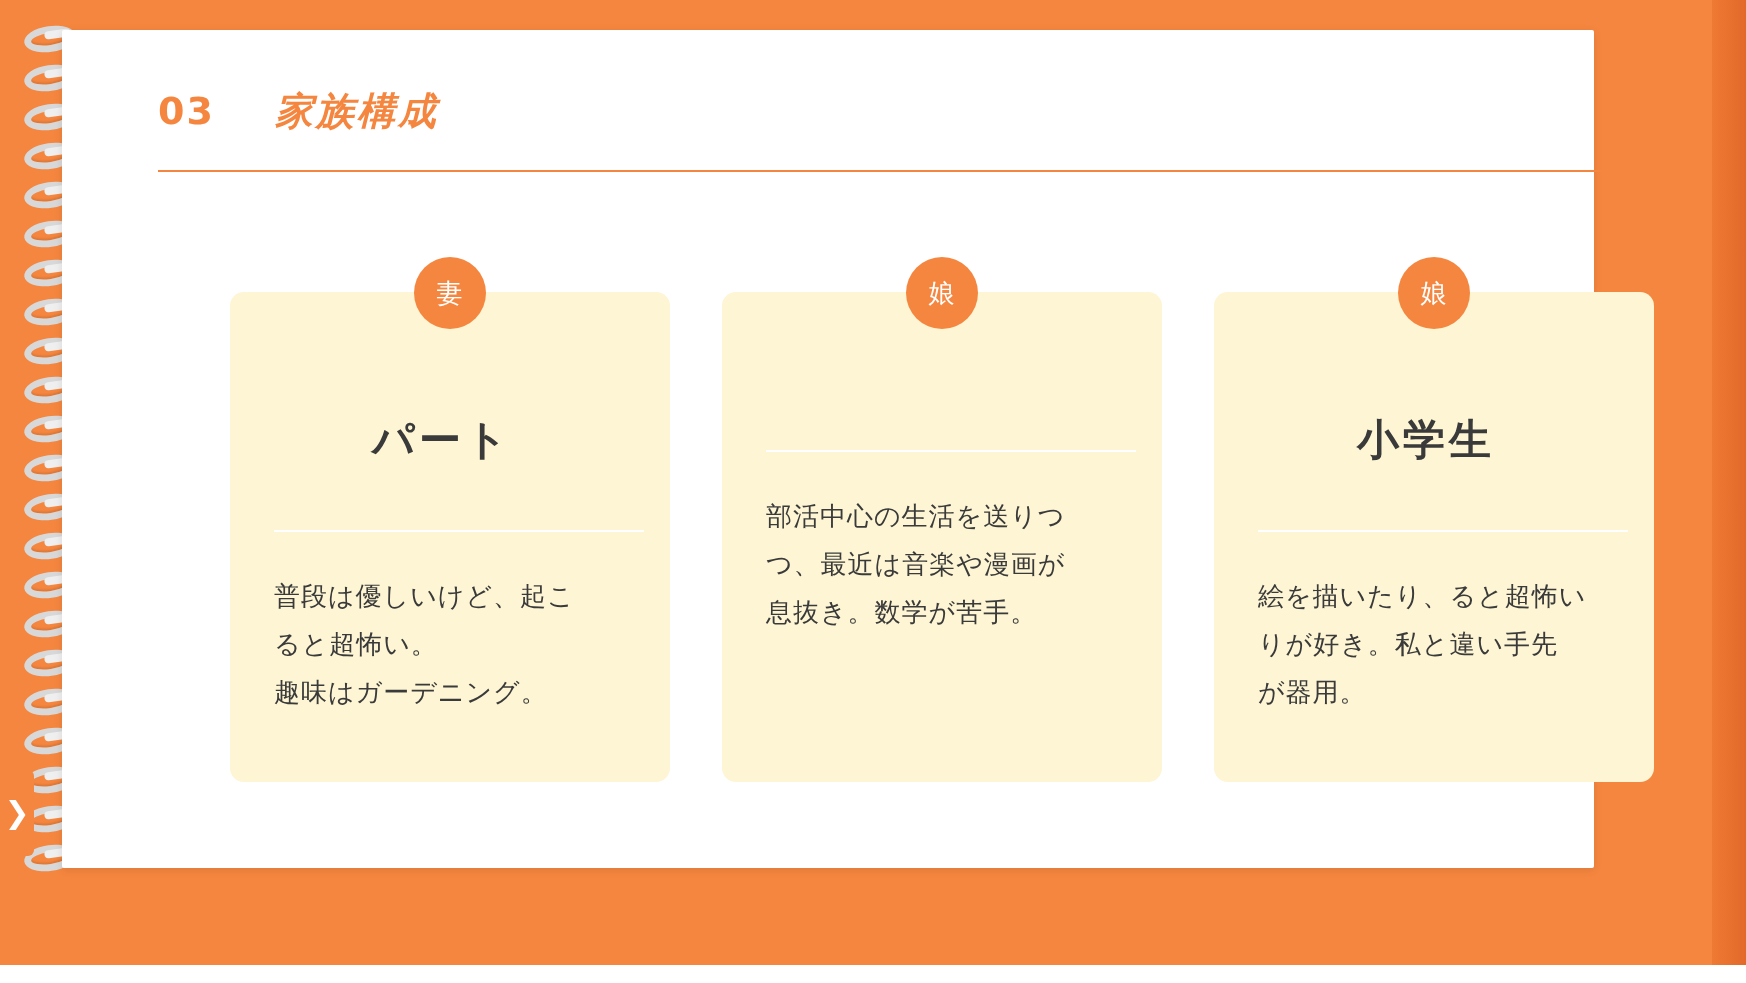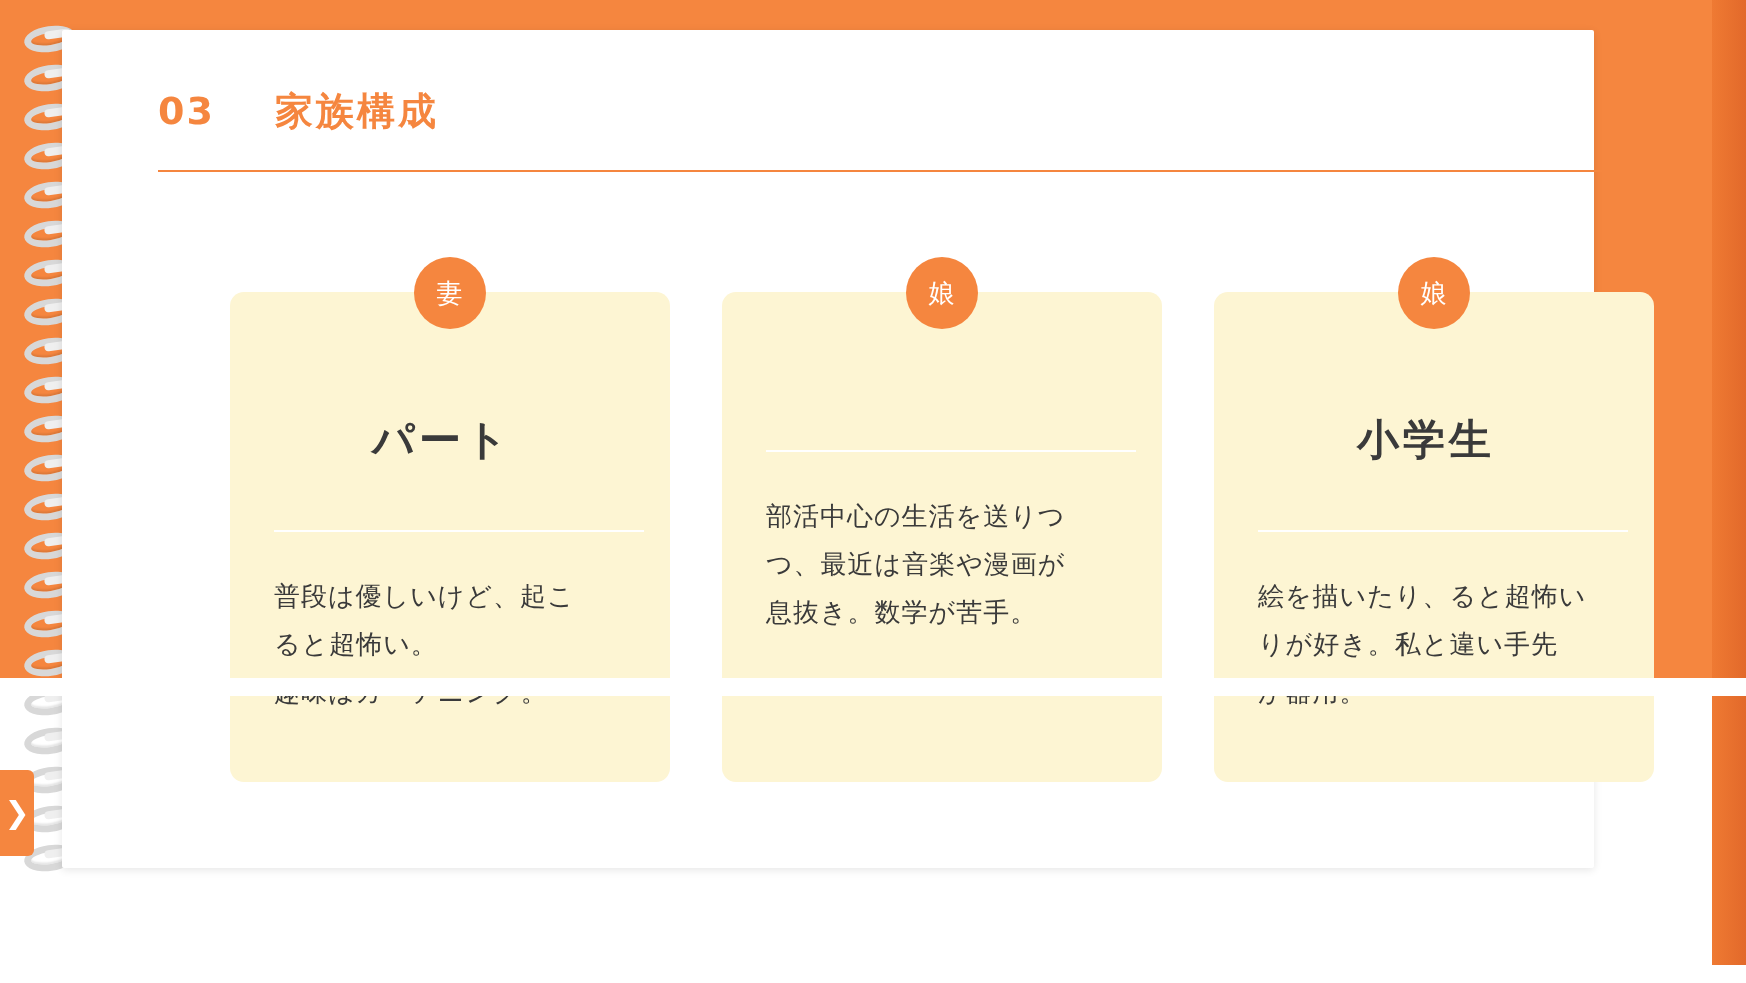--- a/index.html
+++ b/index.html
@@ -13,21 +13,21 @@
     overflow: hidden;
     font-family: "DejaVu Sans", "Liberation Sans", sans-serif;
   }
 
   
   .slide-frame {
     position: absolute;
     left: 0;
     top: 0;
     width: 1746px;
-    height: 696px;
+    height: 983px;
     background: #f5863f;
     box-sizing: border-box;
   }
   .slide-frame::after {
     
     content: "";
     position: absolute;
     left: 0;
     bottom: 0;
     width: 100%;
@@ -121,20 +121,21 @@
     font-weight: bold;
     letter-spacing: 2px;
     font-family: "DejaVu Sans", "Liberation Sans", sans-serif;
   }
   .heading-title {
     color: #f5863f;
     font-size: 38px;
     font-weight: bold;
     margin-left: 60px;
     letter-spacing: 3px;
+    font-style: italic;
   }
   .heading-rule {
     position: absolute;
     left: 96px;
     top: 140px;
     width: 1465px;
     height: 2px;
     background: #f5863f;
   }
 

